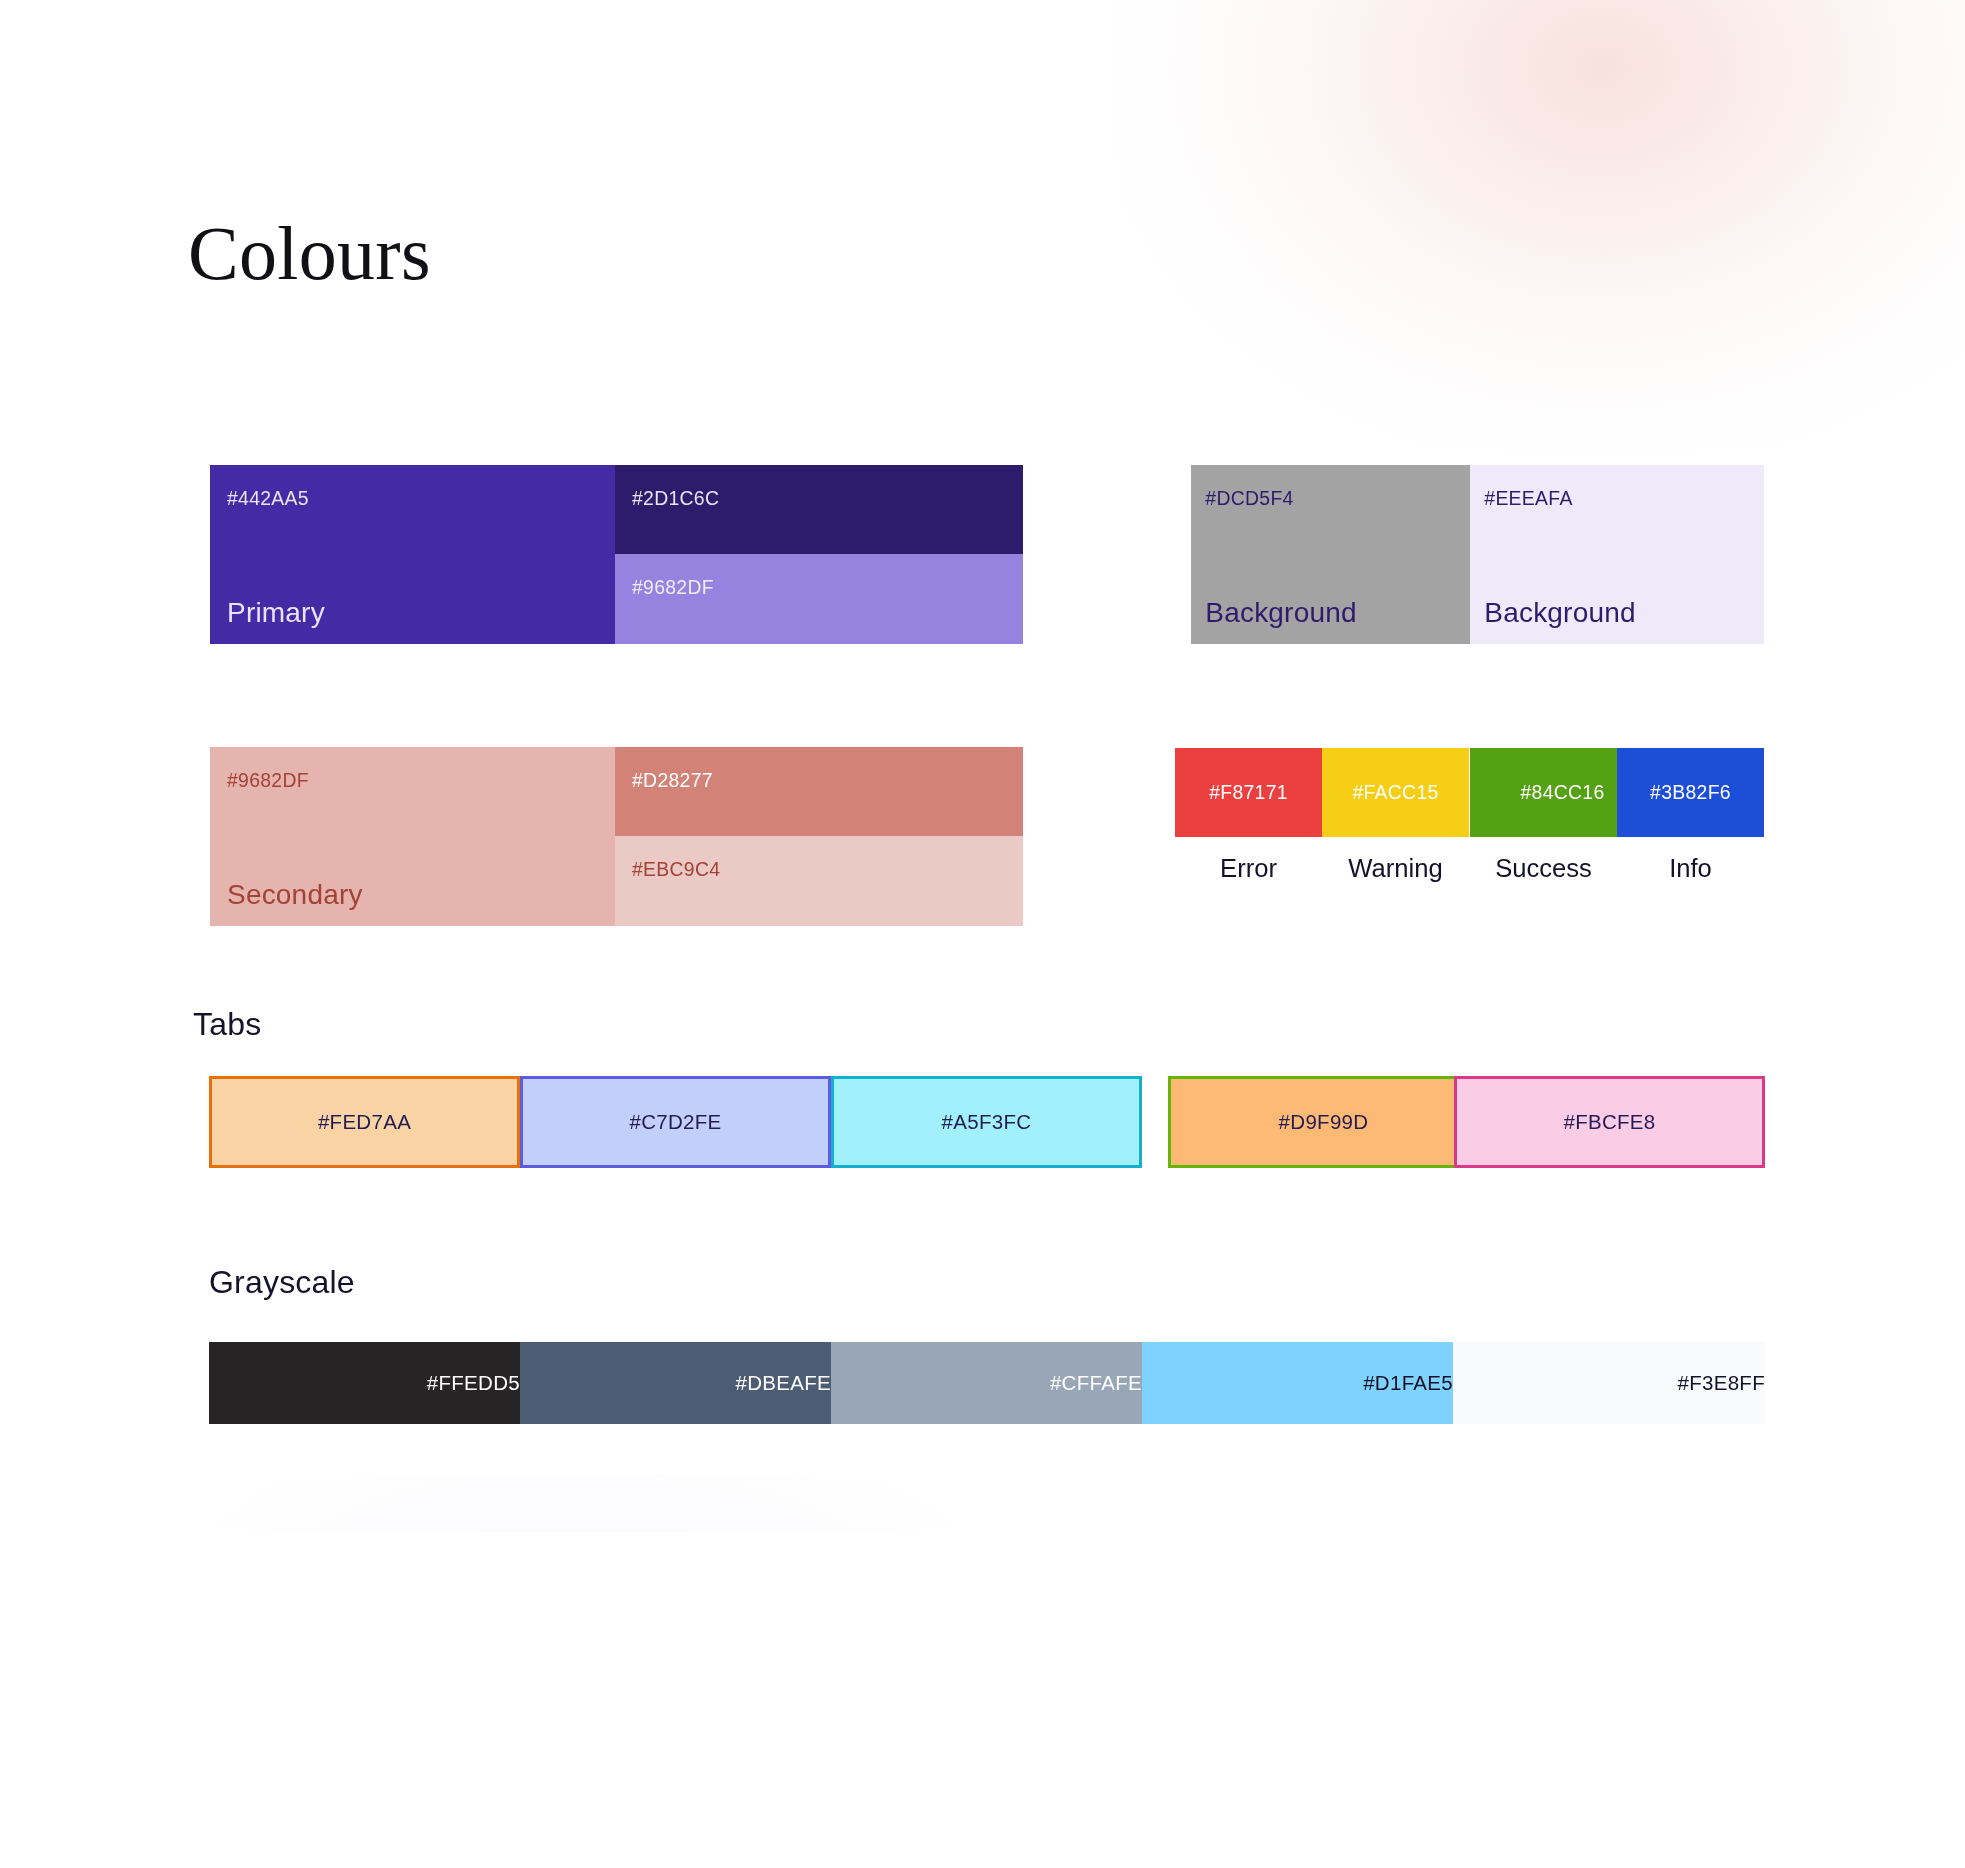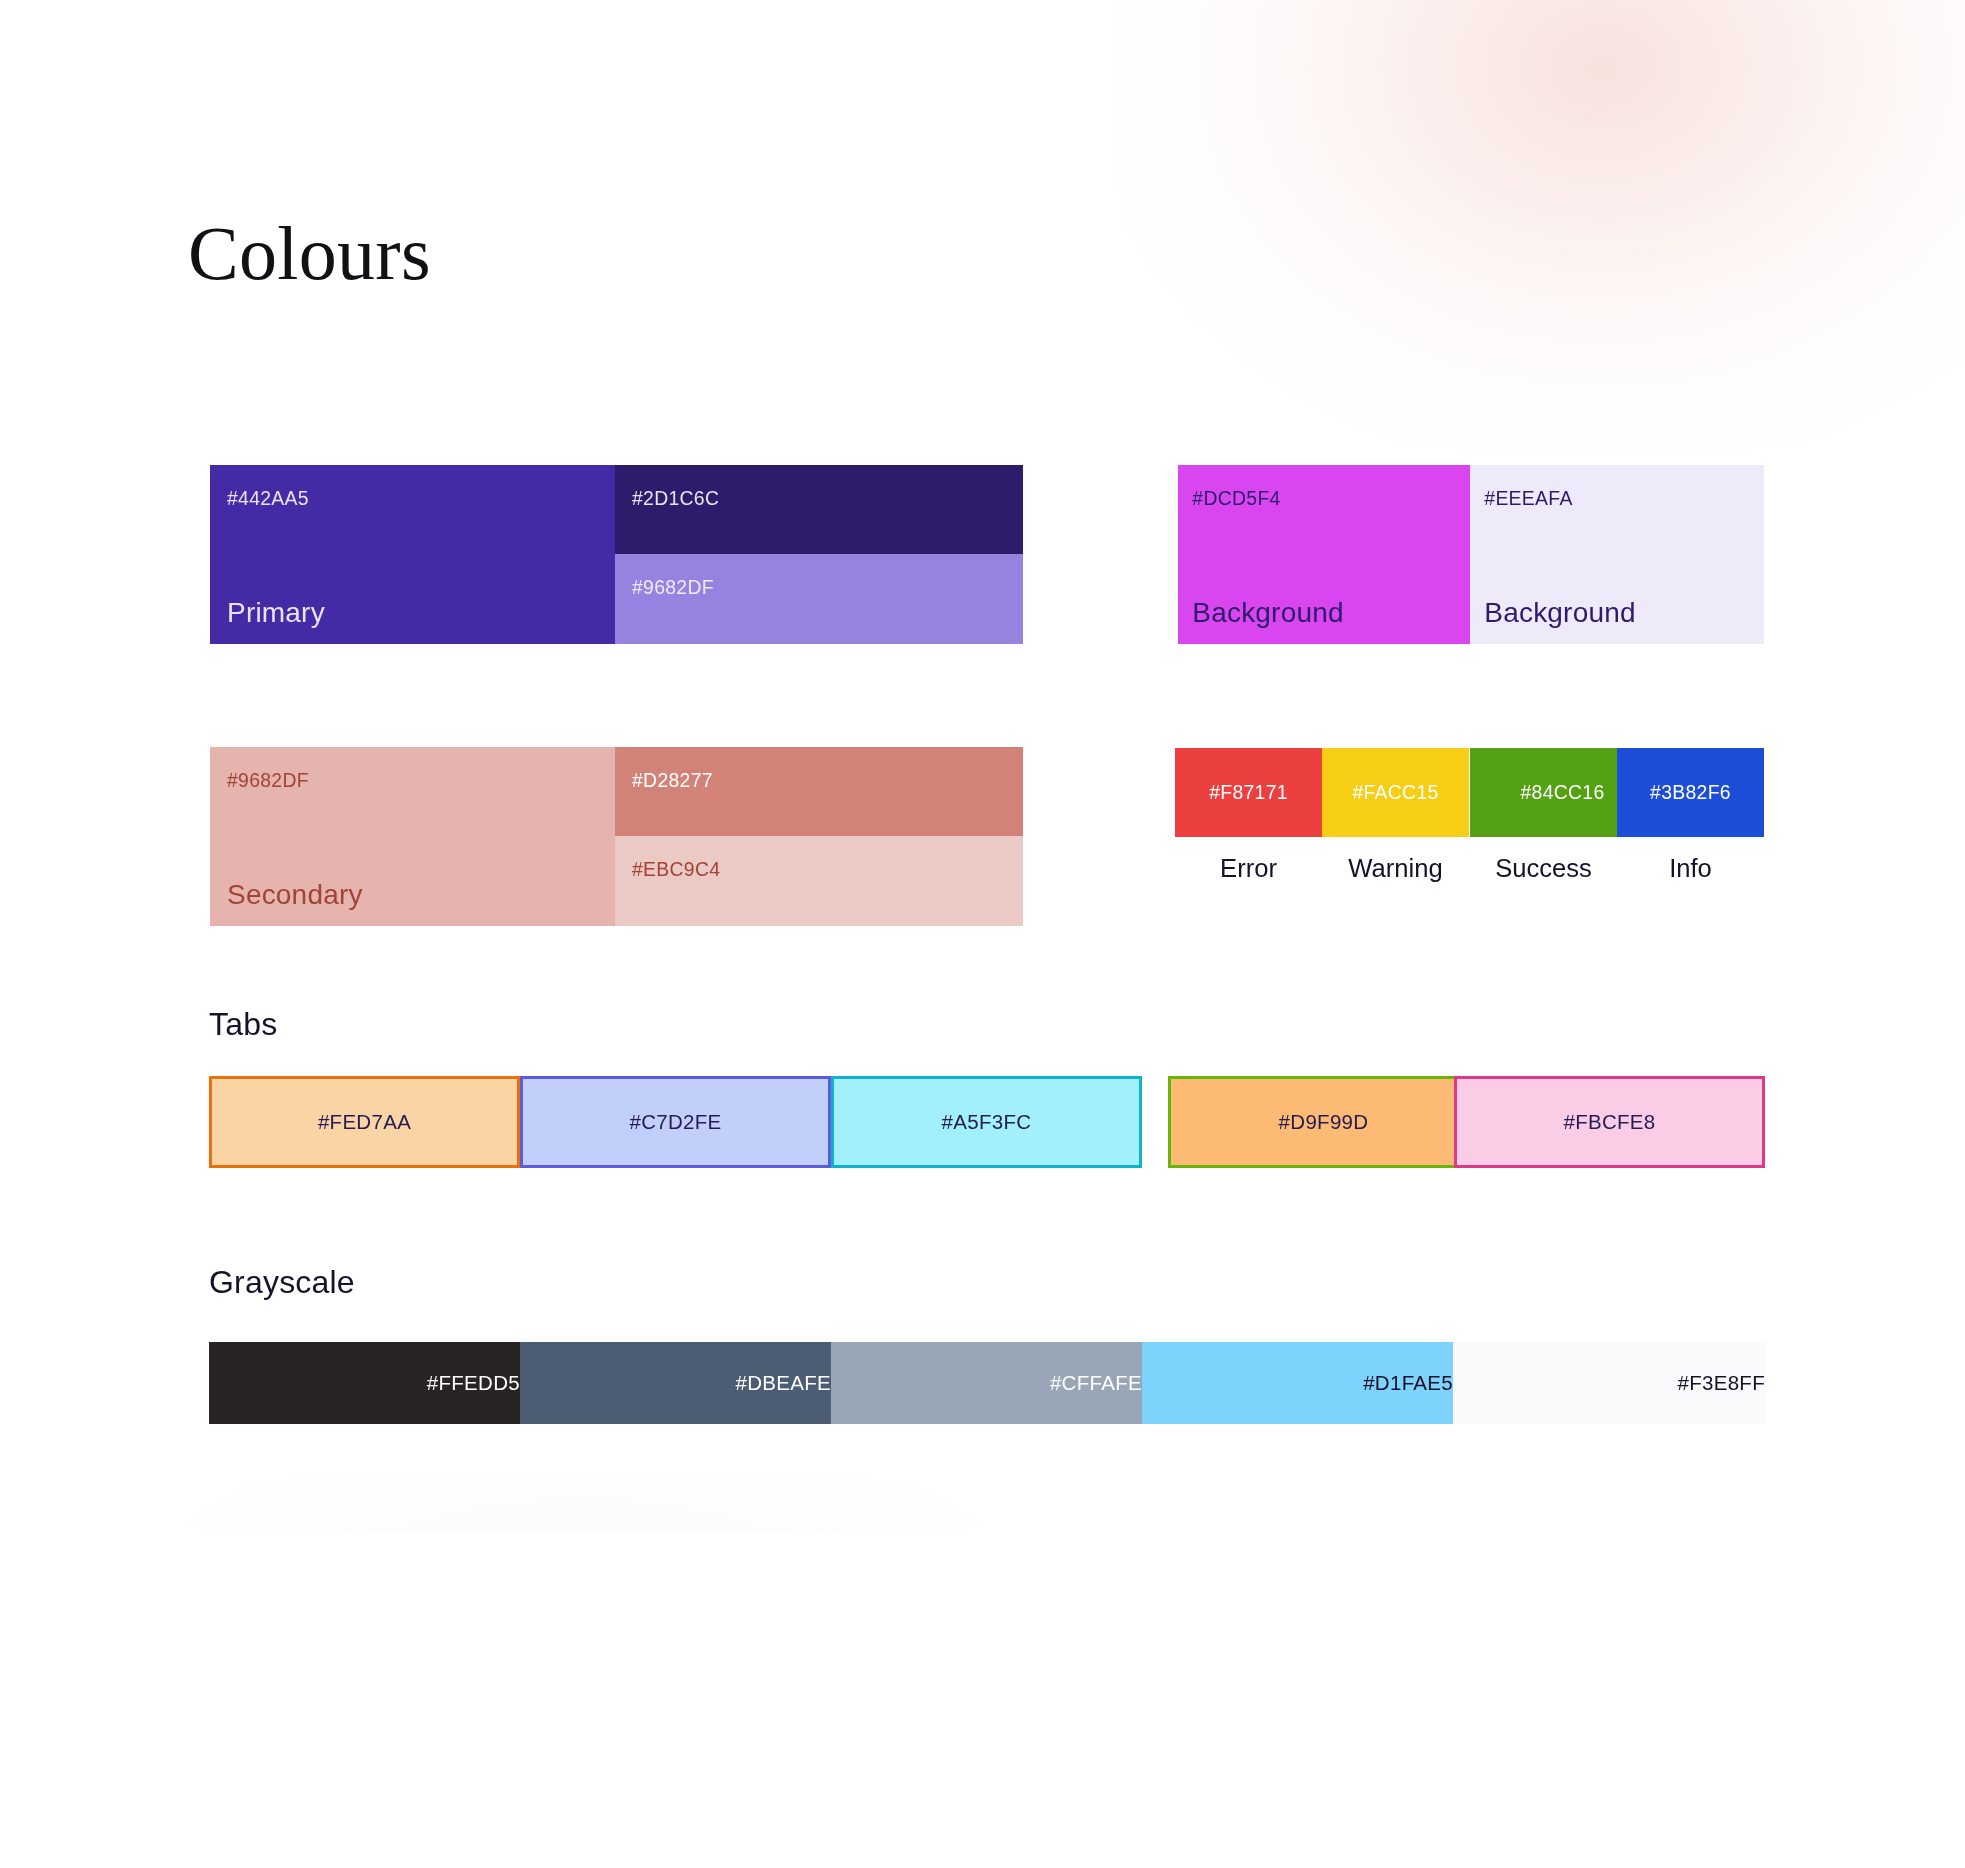--- a/index.html
+++ b/index.html
@@ -159,21 +159,21 @@
       <span class="hex">#2D1C6C</span>
     </div>
 
     <div class="duo-br" id="primary-br" style="background: rgb(150, 130, 223); color: rgb(239, 235, 250);">
       <span class="hex">#9682DF</span>
     </div>
   </div>
 
   <div class="bg-block" id="background-block" style="left:1175px; top:465px; width:589px; height:179px;">
 
-    <div class="bg-cell" id="bg-cell-0" style="left: 3px; width: 295px; background: #d946ef; color: rgb(45, 28, 108);">
+    <div class="bg-cell" id="bg-cell-0" style="left: 16px; width: 295px; background: #a3a3a3; color: rgb(45, 28, 108);">
       <span class="hex">#DCD5F4</span>
       <span class="role">Background</span>
     </div>
 
     <div class="bg-cell" id="bg-cell-1" style="left: 295px; width: 294px; background: rgb(238, 234, 250); color: rgb(45, 28, 108);">
       <span class="hex">#EEEAFA</span>
       <span class="role">Background</span>
     </div>
   </div>
 
@@ -217,21 +217,21 @@
     </div>
 
     <div class="status-item" id="status-3" style="left:442px; width:147px;">
       <div class="status-swatch" style="background: rgb(29, 78, 216);">
         <span class="hex">#3B82F6</span>
       </div>
       <div class="status-label">Info</div>
     </div>
   </div>
 
-  <div class="section-heading" id="tabs-heading" style="left:209px; top:1006px;">Tabs</div>
+  <div class="section-heading" id="tabs-heading" style="left:193px; top:1006px;">Tabs</div>
 
   <div id="tabs-row" style="width:1555px; height:92px;">
 
     <div class="tab-chip" id="tab-0" style="left: 0px; width: 311px; background: rgb(251, 212, 165); border-color: rgb(234, 112, 12);">
       <span class="hex">#FED7AA</span>
     </div>
     <div class="tab-chip" id="tab-1" style="left: 311px; width: 311px; background: rgb(195, 207, 251); border-color: rgb(91, 91, 224);">
       <span class="hex">#C7D2FE</span>
     </div>
     <div class="tab-chip" id="tab-2" style="left: 622px; width: 311px; background: rgb(161, 240, 251); border-color: rgb(18, 178, 206);">

